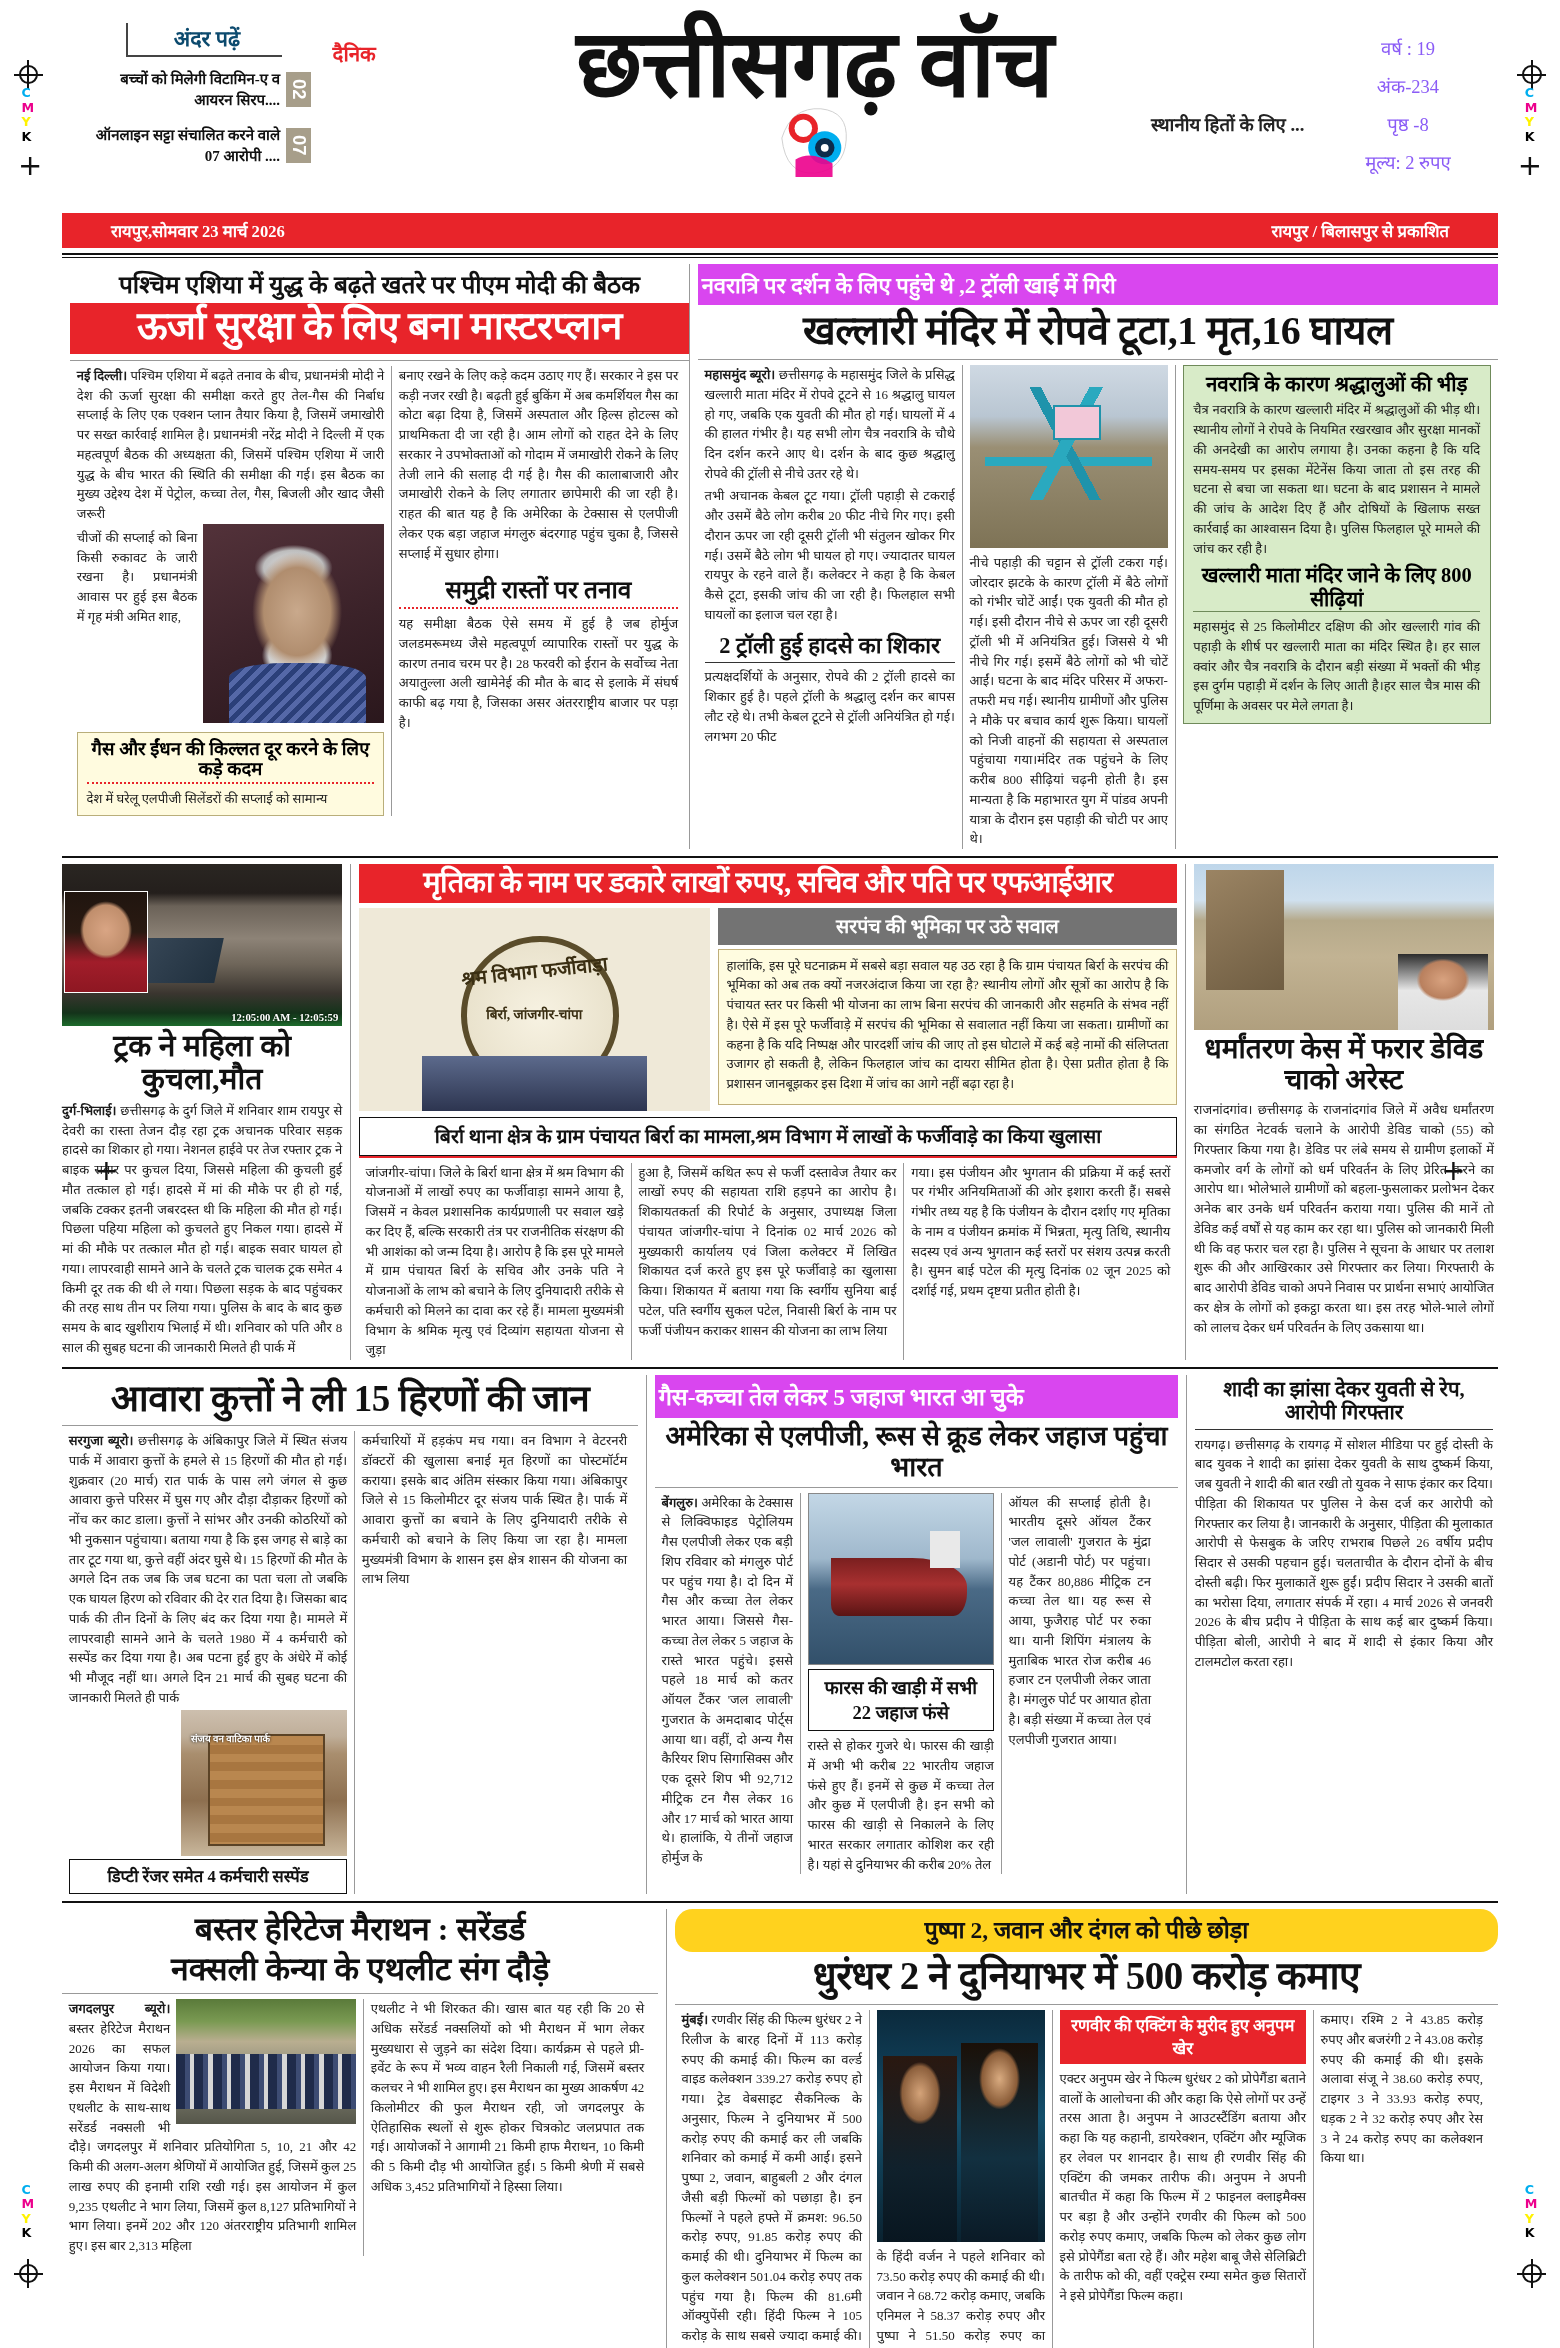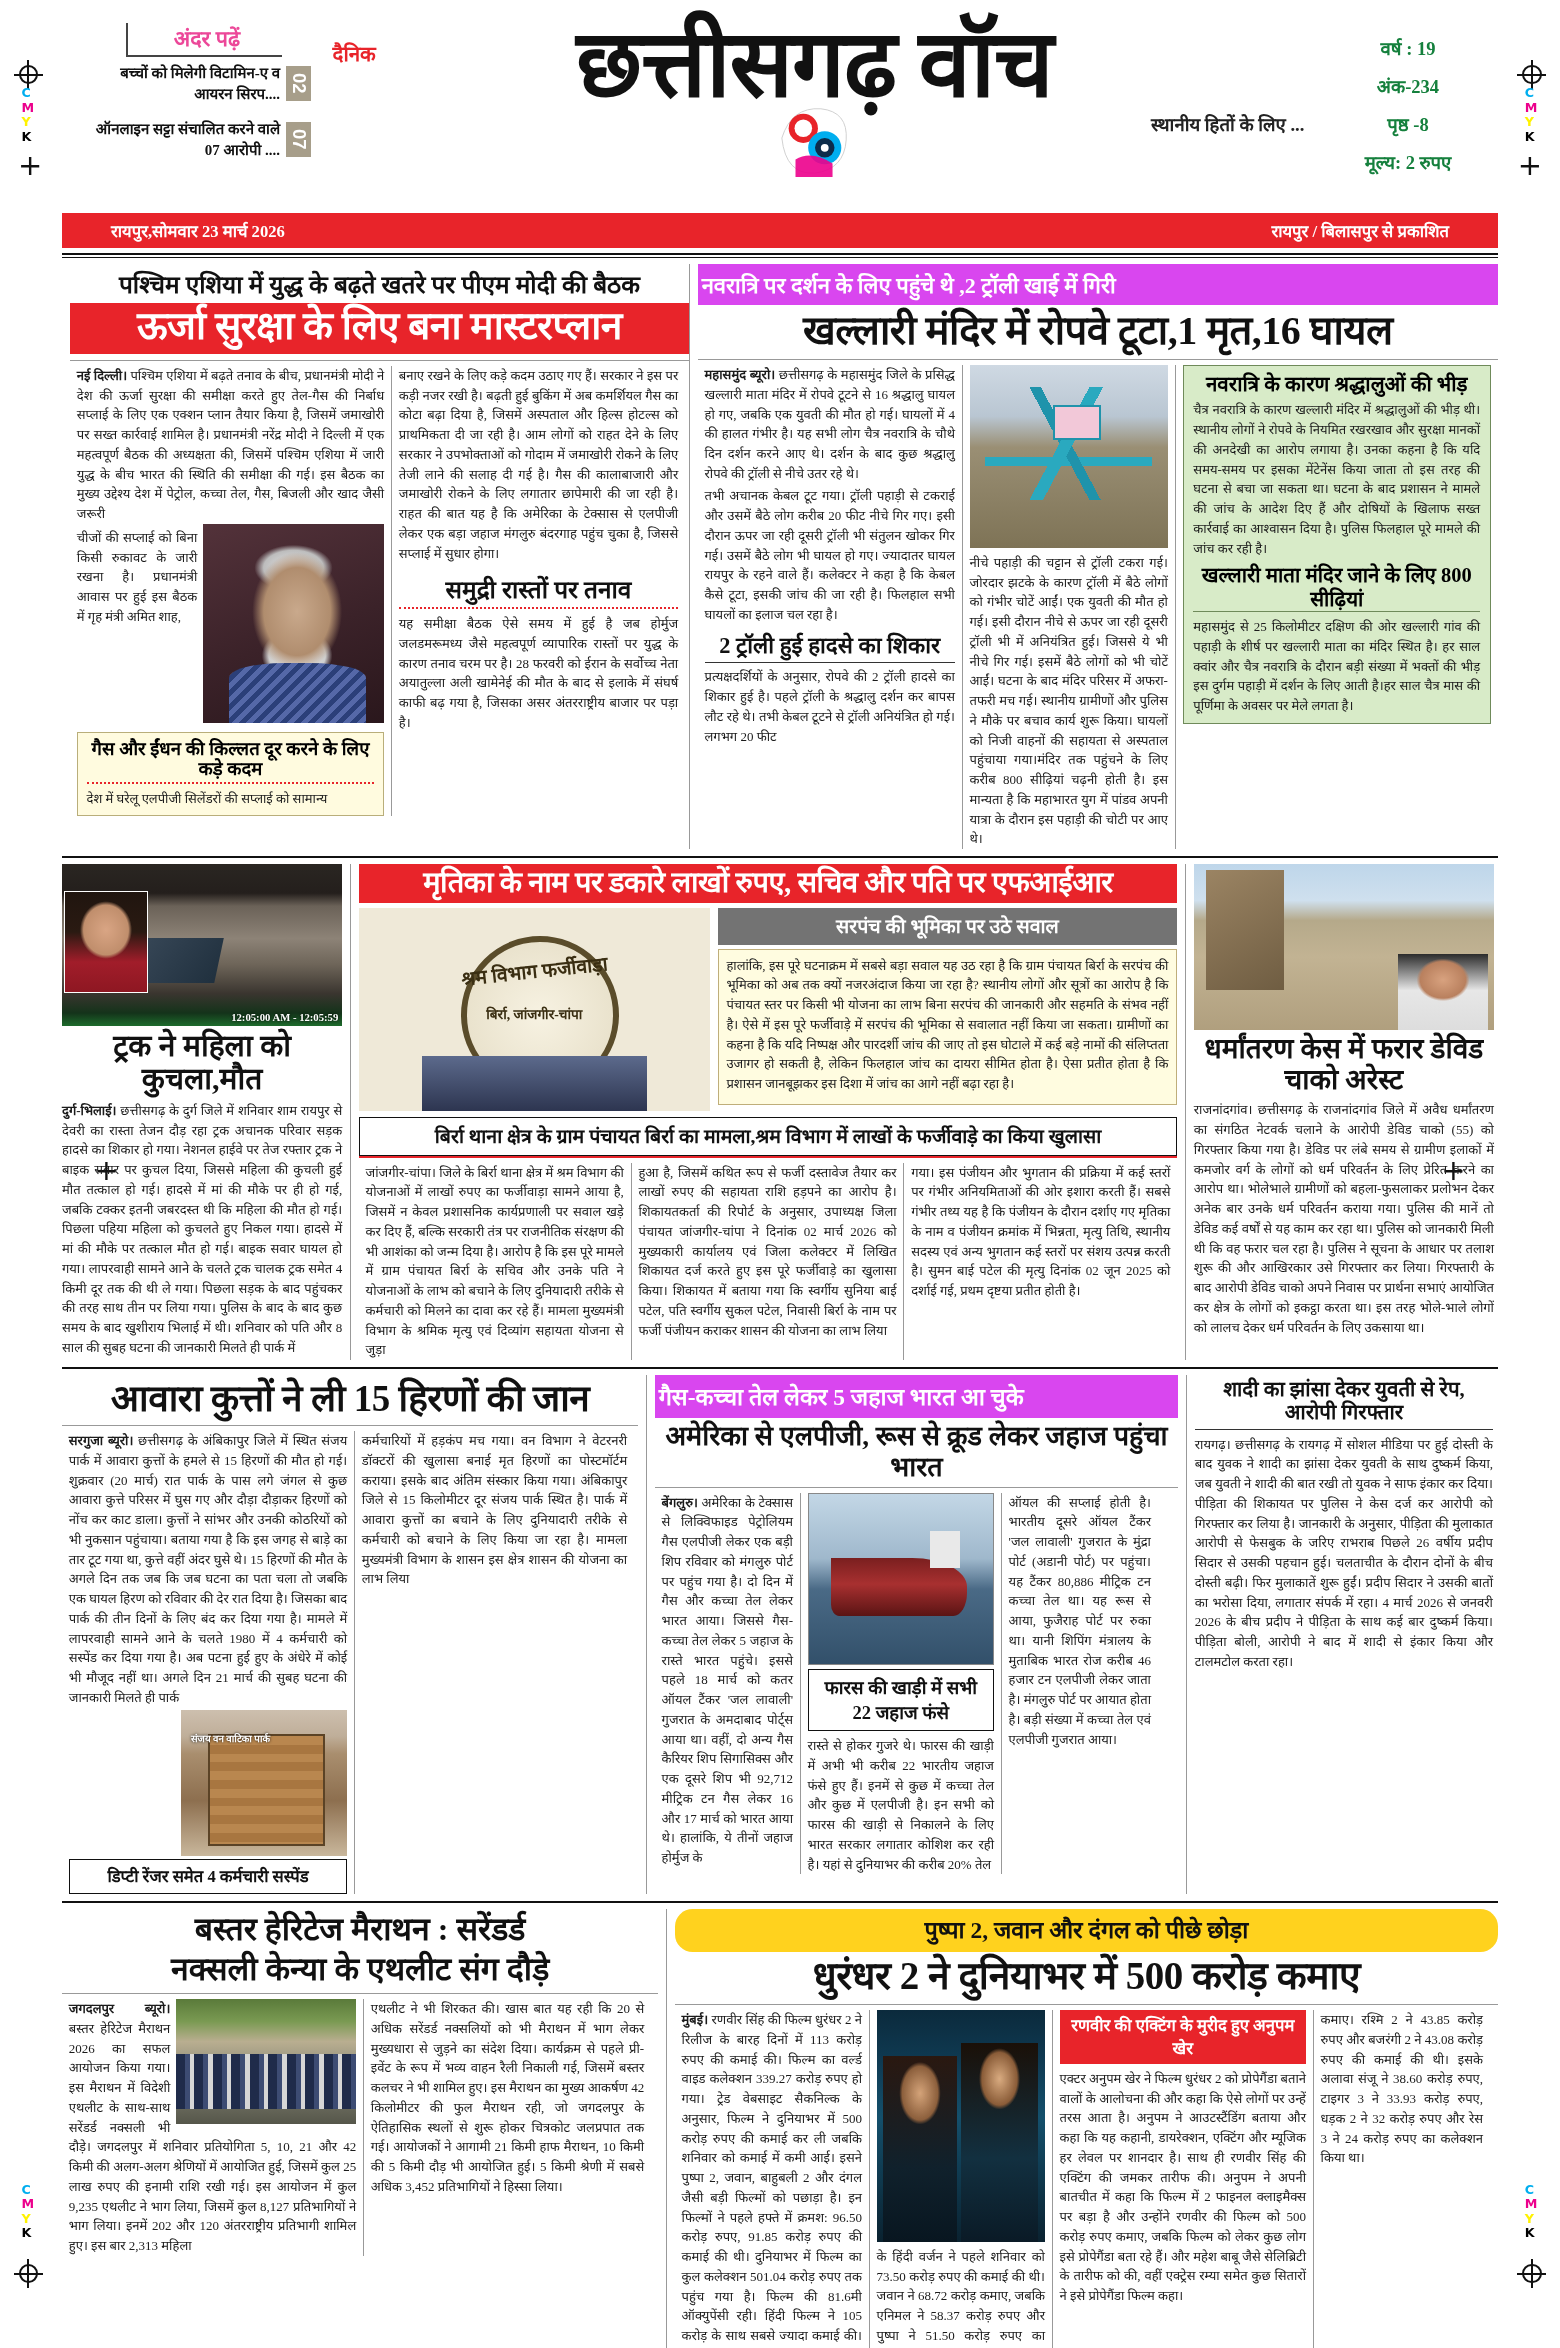--- a/index.html
+++ b/index.html
@@ -60,29 +60,29 @@
     padding: 9.8px 62px 0 62px;
     display: flex;
     align-items: flex-start;
   }
   .inside-read {
     width: 224px;
     padding-top: 13.7px;
     margin-left: 25px;
   }
   .inside-read-title {
-    color: #ec4899;
+    color: #0c4a6e;
     font-weight: bold;
     font-size: 21.5px;
     text-align: center;
     padding-bottom: 2.9px;
     border-bottom: 2px solid #444;
     border-left: 2px solid #444;
     width: 156px;
-    margin: 0 auto 6px 39px;
+    margin: 0 auto 12px 39px;
     padding-left: 3.9px;
   }
   .inside-item {
     display: flex; align-items: center;
     gap: 5.9px;
     margin-bottom: 15.6px;
   }
   .inside-item-text {
     font-size: 15px; line-height: 1.35;
     font-weight: bold; color: #111;
@@ -129,22 +129,22 @@
     left: 50%; transform: translateX(-50%);
     bottom: -43px;
     width: 78px; height: 80px;
     z-index: 5;
   }
   .edition-block {
     width: 180px;
     text-align: center;
     padding-top: 21.5px;
     font-size: 18.5px;
-    font-weight: bold;
-    color: #15803d;
+    font-weight: normal;
+    color: #8b5cf6;
     line-height: 2.05;
   }
   .edition-block div { white-space: nowrap; }
 
   
   .date-bar {
     margin: 0 62px;
     background: #E8242A;
     height: 35px;
     display: flex;

